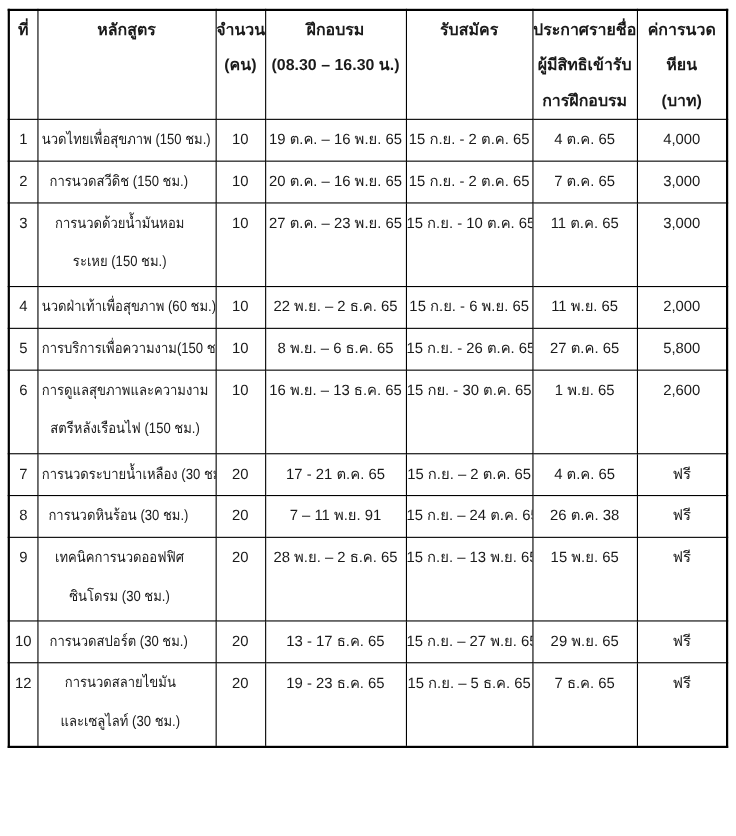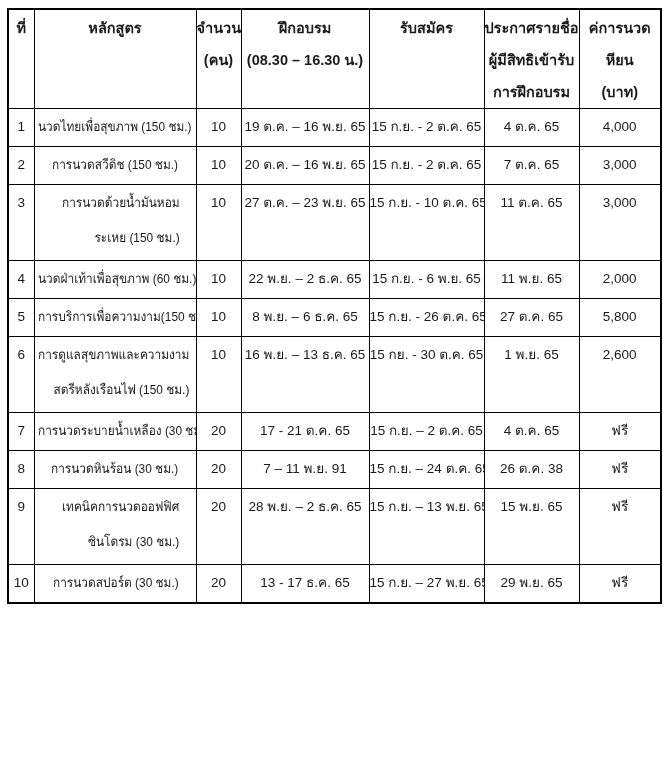--- a/index.html
+++ b/index.html
@@ -39,21 +39,21 @@
   }
   tr.h1 { height: 38px; }
   tr.h2 { height: 76px; }
   td {
     font-size: 13.5px;
     text-align: center;
     white-space: pre;
     line-height: 35px;
   }
   td.c-course {
-    text-align: right;
+    text-align: center;
     padding-left: 3px;
   }
   .course-text {
     display: inline-block;
     white-space: pre;
     transform: scaleX(0.88);
     transform-origin: 0 0;
     line-height: 35px;
   }
 </style>
@@ -173,14 +173,24 @@
     </tr>
     <tr class="h1">
       <td class="c-no">10</td>
       <td class="c-course"><span class="course-text">การนวดสปอร์ต (30 ชม.)</span></td>
       <td>20</td>
       <td>13 - 17 ธ.ค. 65</td>
       <td>15 ก.ย. – 27 พ.ย. 65</td>
       <td>29 พ.ย. 65</td>
       <td>ฟรี</td>
     </tr>
+    <tr class="h2">
+      <td class="c-no">12</td>
+      <td class="c-course"><span class="course-text">การนวดสลายไขมัน
+และเซลูไลท์ (30 ชม.)</span></td>
+      <td>20</td>
+      <td>19 - 23 ธ.ค. 65</td>
+      <td>15 ก.ย. – 5 ธ.ค. 65</td>
+      <td>7 ธ.ค. 65</td>
+      <td>ฟรี</td>
+    </tr>
   </tbody>
 </table>
 
 </body></html>

